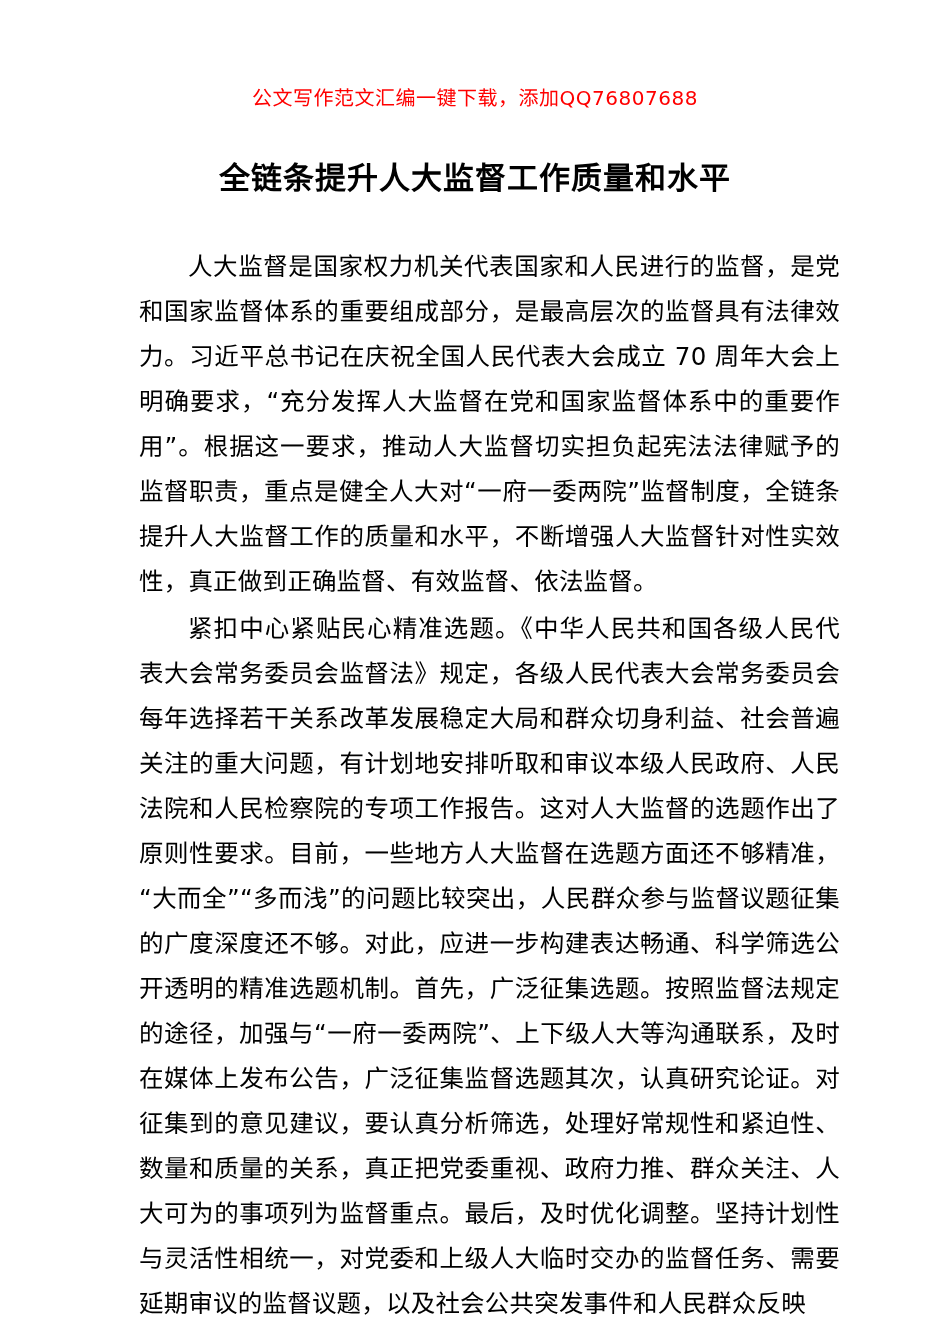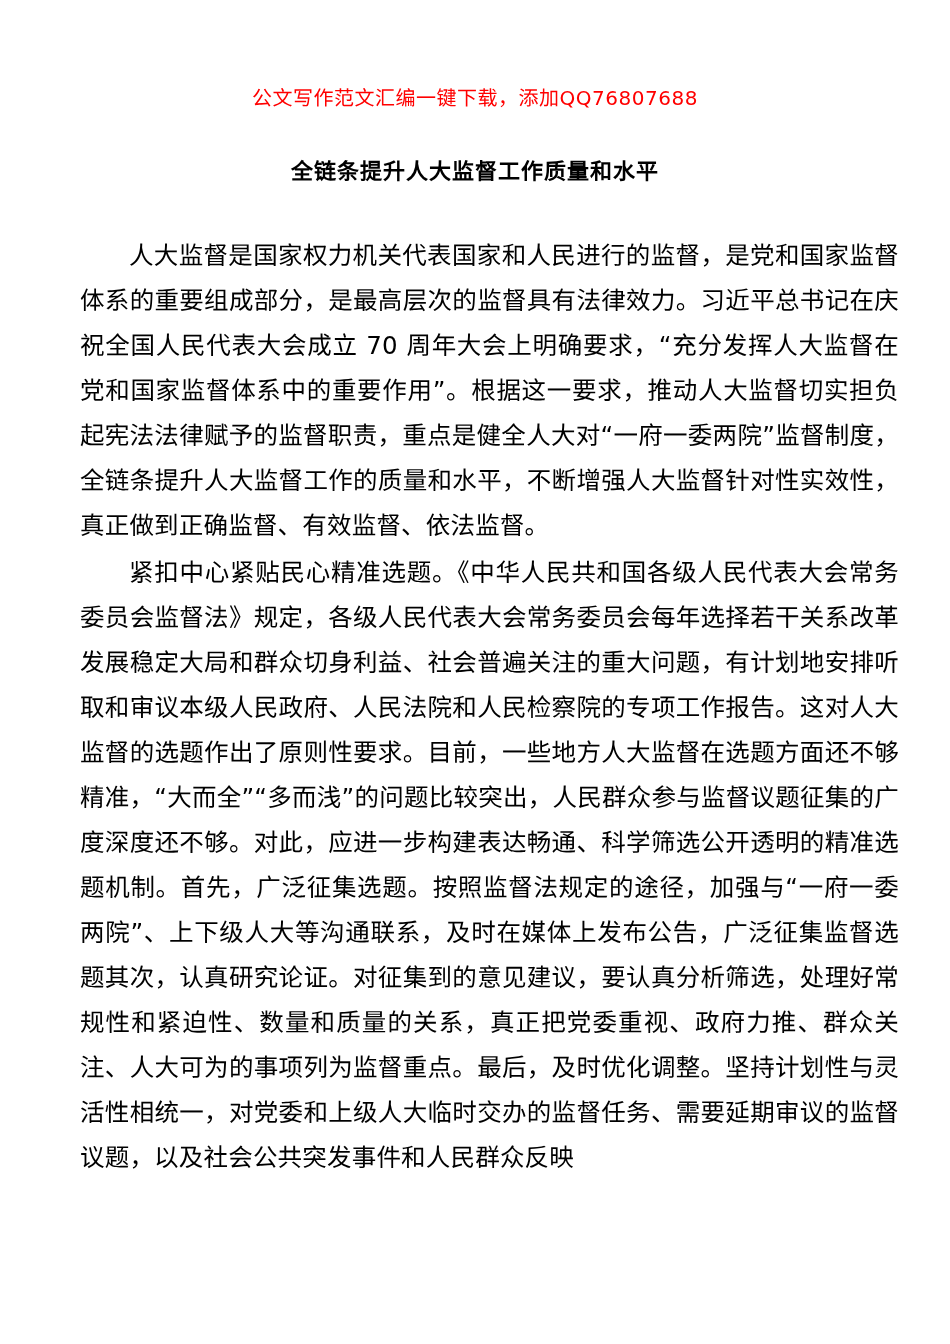--- a/index.html
+++ b/index.html
@@ -12,40 +12,40 @@
     height: 1344px;
     font-family: "DejaVu Sans", "Liberation Sans", sans-serif;
     color: #000000;
     overflow: hidden;
   }
   .page {
     position: relative;
     width: 950px;
     height: 1344px;
     box-sizing: border-box;
-    padding: 0 51px;
+    padding: 0 110px;
     background: #ffffff;
   }
   .watermark {
     position: absolute;
     top: 82px;
     left: 0;
     width: 950px;
     text-align: center;
     color: #ff0000;
     font-size: 20px;
     font-family: "DejaVu Sans", "Liberation Sans", sans-serif;
     letter-spacing: 0.5px;
     white-space: nowrap;
   }
   .doc-title {
     margin: 0;
     padding-top: 158px;
     text-align: center;
-    font-size: 22px;
+    font-size: 31px;
     font-weight: bold;
     letter-spacing: 1px;
     line-height: 1.3;
     font-family: "DejaVu Sans", "Liberation Sans", sans-serif;
   }
   .body-text {
     margin-top: 46px;
     margin-left: 29px;
   }
   .para {

